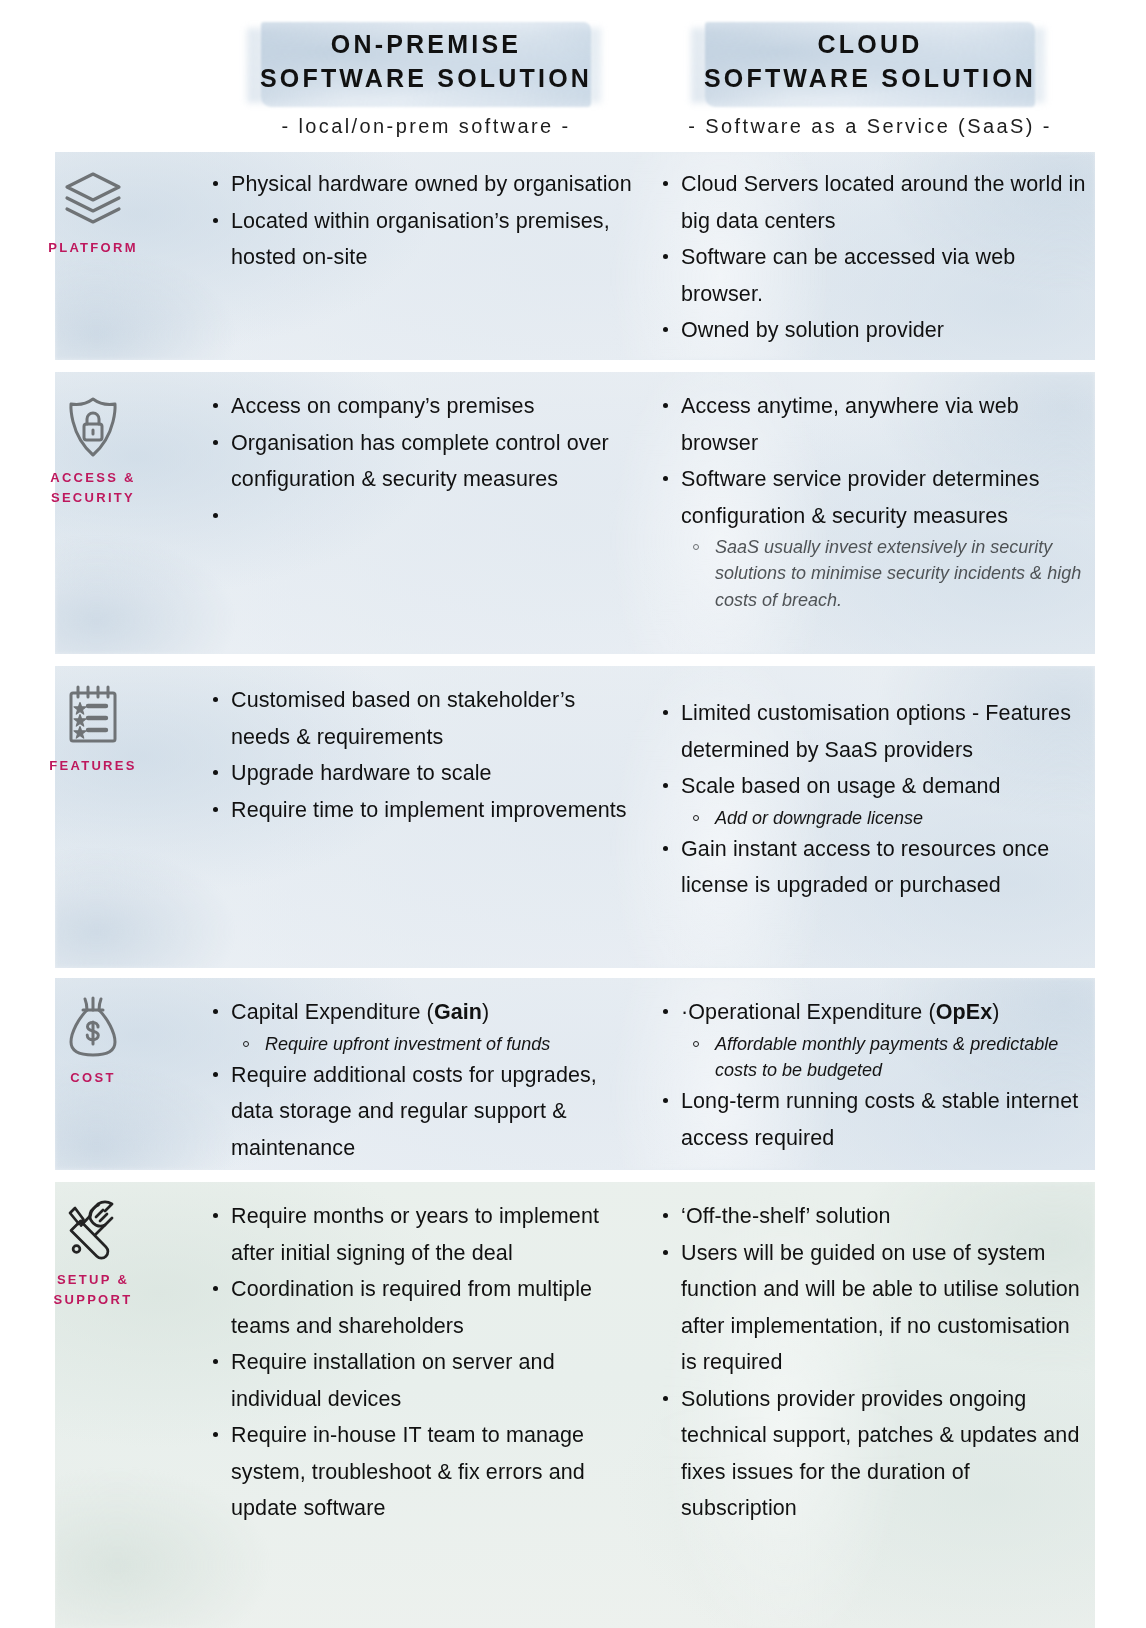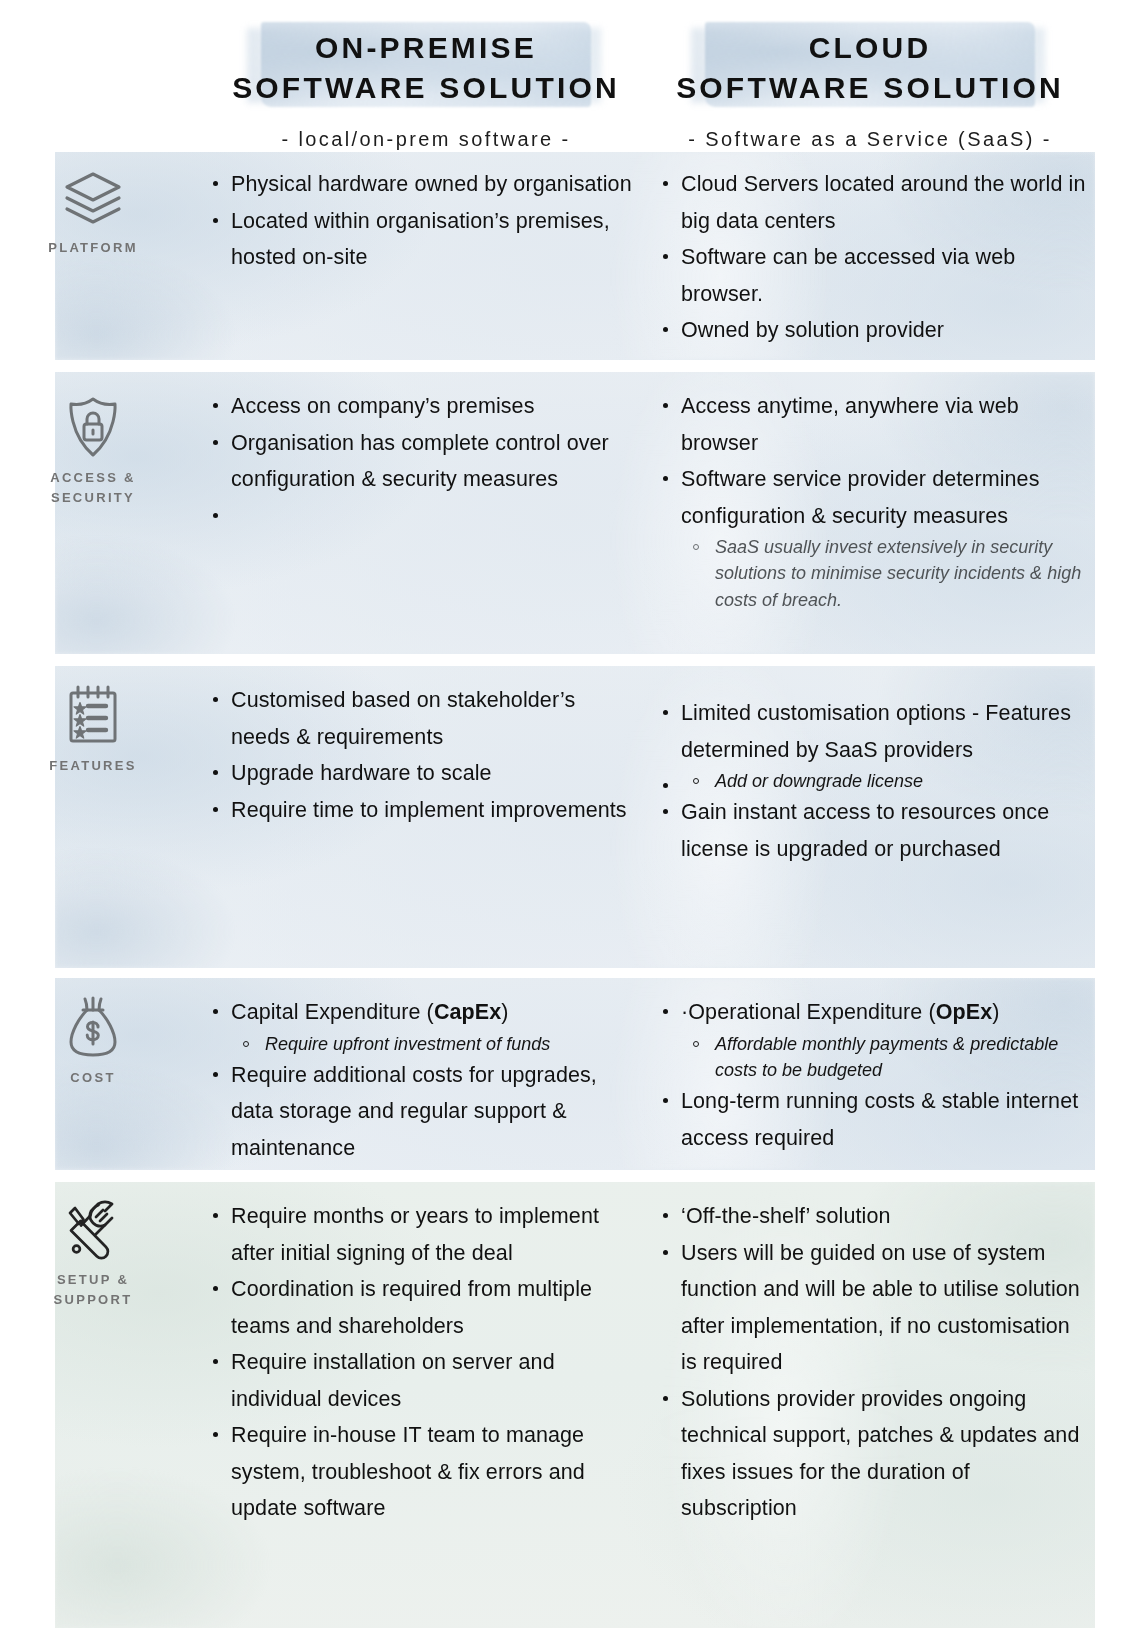--- a/index.html
+++ b/index.html
@@ -57,21 +57,21 @@
     left: -14px; right: -10px; top: 6px; bottom: 4px;
     background:
       linear-gradient(85deg, rgba(185,203,220,.45) 0%, rgba(185,203,220,0) 28%),
       linear-gradient(265deg, rgba(190,208,224,.42) 0%, rgba(190,208,224,0) 26%);
     filter: blur(3px);
   }
 
   .hdr-title {
     position: relative;
     z-index: 2;
-    font-size: 30px;
+    font-size: 25px;
     font-weight: 700;
     letter-spacing: 3.2px;
     line-height: 1.34;
     color: #111111;
     padding-top: 28px;
     white-space: pre-line;
   }
   .hdr-sub {
     position: relative;
     z-index: 2;
@@ -141,21 +141,21 @@
   }
   .cat-icon {
     display: block;
     margin: 0 auto 10px auto;
     line-height: 0;
   }
   .cat-label {
     font-size: 13px;
     font-weight: 700;
     letter-spacing: 2.3px;
-    color: #737373;
+    color: #be185d;
     line-height: 1.5;
     white-space: pre-line;
   }
 
   
   .col {
     position: absolute;
     z-index: 3;
     top: 0;
   }
@@ -312,21 +312,21 @@
         <div class="col left" style="top: 16px;">
           <ul class="lvl1">
             <li><span class="bullet"></span><span>Customised based on stakeholder’s needs &amp; requirements</span></li>
             <li><span class="bullet"></span><span>Upgrade hardware to scale</span></li>
             <li><span class="bullet"></span><span>Require time to implement improvements</span></li>
           </ul>
         </div>
         <div class="col right" style="top: 16px; margin-top: 13px;">
           <ul class="lvl1">
             <li><span class="bullet"></span><span>Limited customisation options - Features determined by SaaS providers</span></li>
-            <li><span class="bullet"></span><ul class="lvl2 dark">
+            <li><span class="bullet"></span><span>Scale based on usage &amp; demand</span><ul class="lvl2 dark">
                 <li><span class="bullet-o"></span><span>Add or downgrade license</span></li>
               </ul></li>
             <li><span class="bullet"></span><span>Gain instant access to resources once license is upgraded or purchased</span></li>
           </ul>
         </div>
       </div>
       <div class="row" style="top: 978px; height: 192px;">
         <div class="band blue">
           <div class="wash"></div>
           <div class="wash b"></div>
@@ -336,21 +336,21 @@
       <path d="M18 3 c2 5 2 8 2 11 M26 2 c0 5 0 8 0 12 M34 3 c-2 5 -2 8 -2 11"></path>
       <path d="M16 14 h20"></path>
       <path d="M20 14 C12 22 4 36 4 46 C4 55 12 59 26 59 C40 59 48 55 48 46 C48 36 40 22 32 14"></path>
       <path d="M26 26 v22"></path>
       <path d="M31 31 c0 -3 -2.4 -4.6 -5.2 -4.6 c-2.8 0 -5.3 1.6 -5.3 4.3 c0 5.6 10.8 3.2 10.8 8.6 c0 2.9 -2.6 4.5 -5.5 4.5 c-3 0 -5.6 -1.7 -5.6 -4.7"></path>
     </svg></span>
           <div class="cat-label">COST</div>
         </div>
         <div class="col left" style="top: 16px;">
           <ul class="lvl1">
-            <li><span class="bullet"></span><span>Capital Expenditure (<b>CapEx</b>)</span><ul class="lvl2 dark">
+            <li><span class="bullet"></span><span>Capital Expenditure (<b>Gain</b>)</span><ul class="lvl2 dark">
                 <li><span class="bullet-o"></span><span>Require upfront investment of funds</span></li>
               </ul></li>
             <li><span class="bullet"></span><span>Require additional costs for upgrades, data storage and regular support &amp; maintenance</span></li>
           </ul>
         </div>
         <div class="col right" style="top: 16px;">
           <ul class="lvl1">
             <li><span class="bullet"></span><span>·Operational Expenditure (<b>OpEx</b>)</span><ul class="lvl2 dark">
                 <li><span class="bullet-o"></span><span>Affordable monthly payments &amp; predictable costs to be budgeted</span></li>
               </ul></li>

